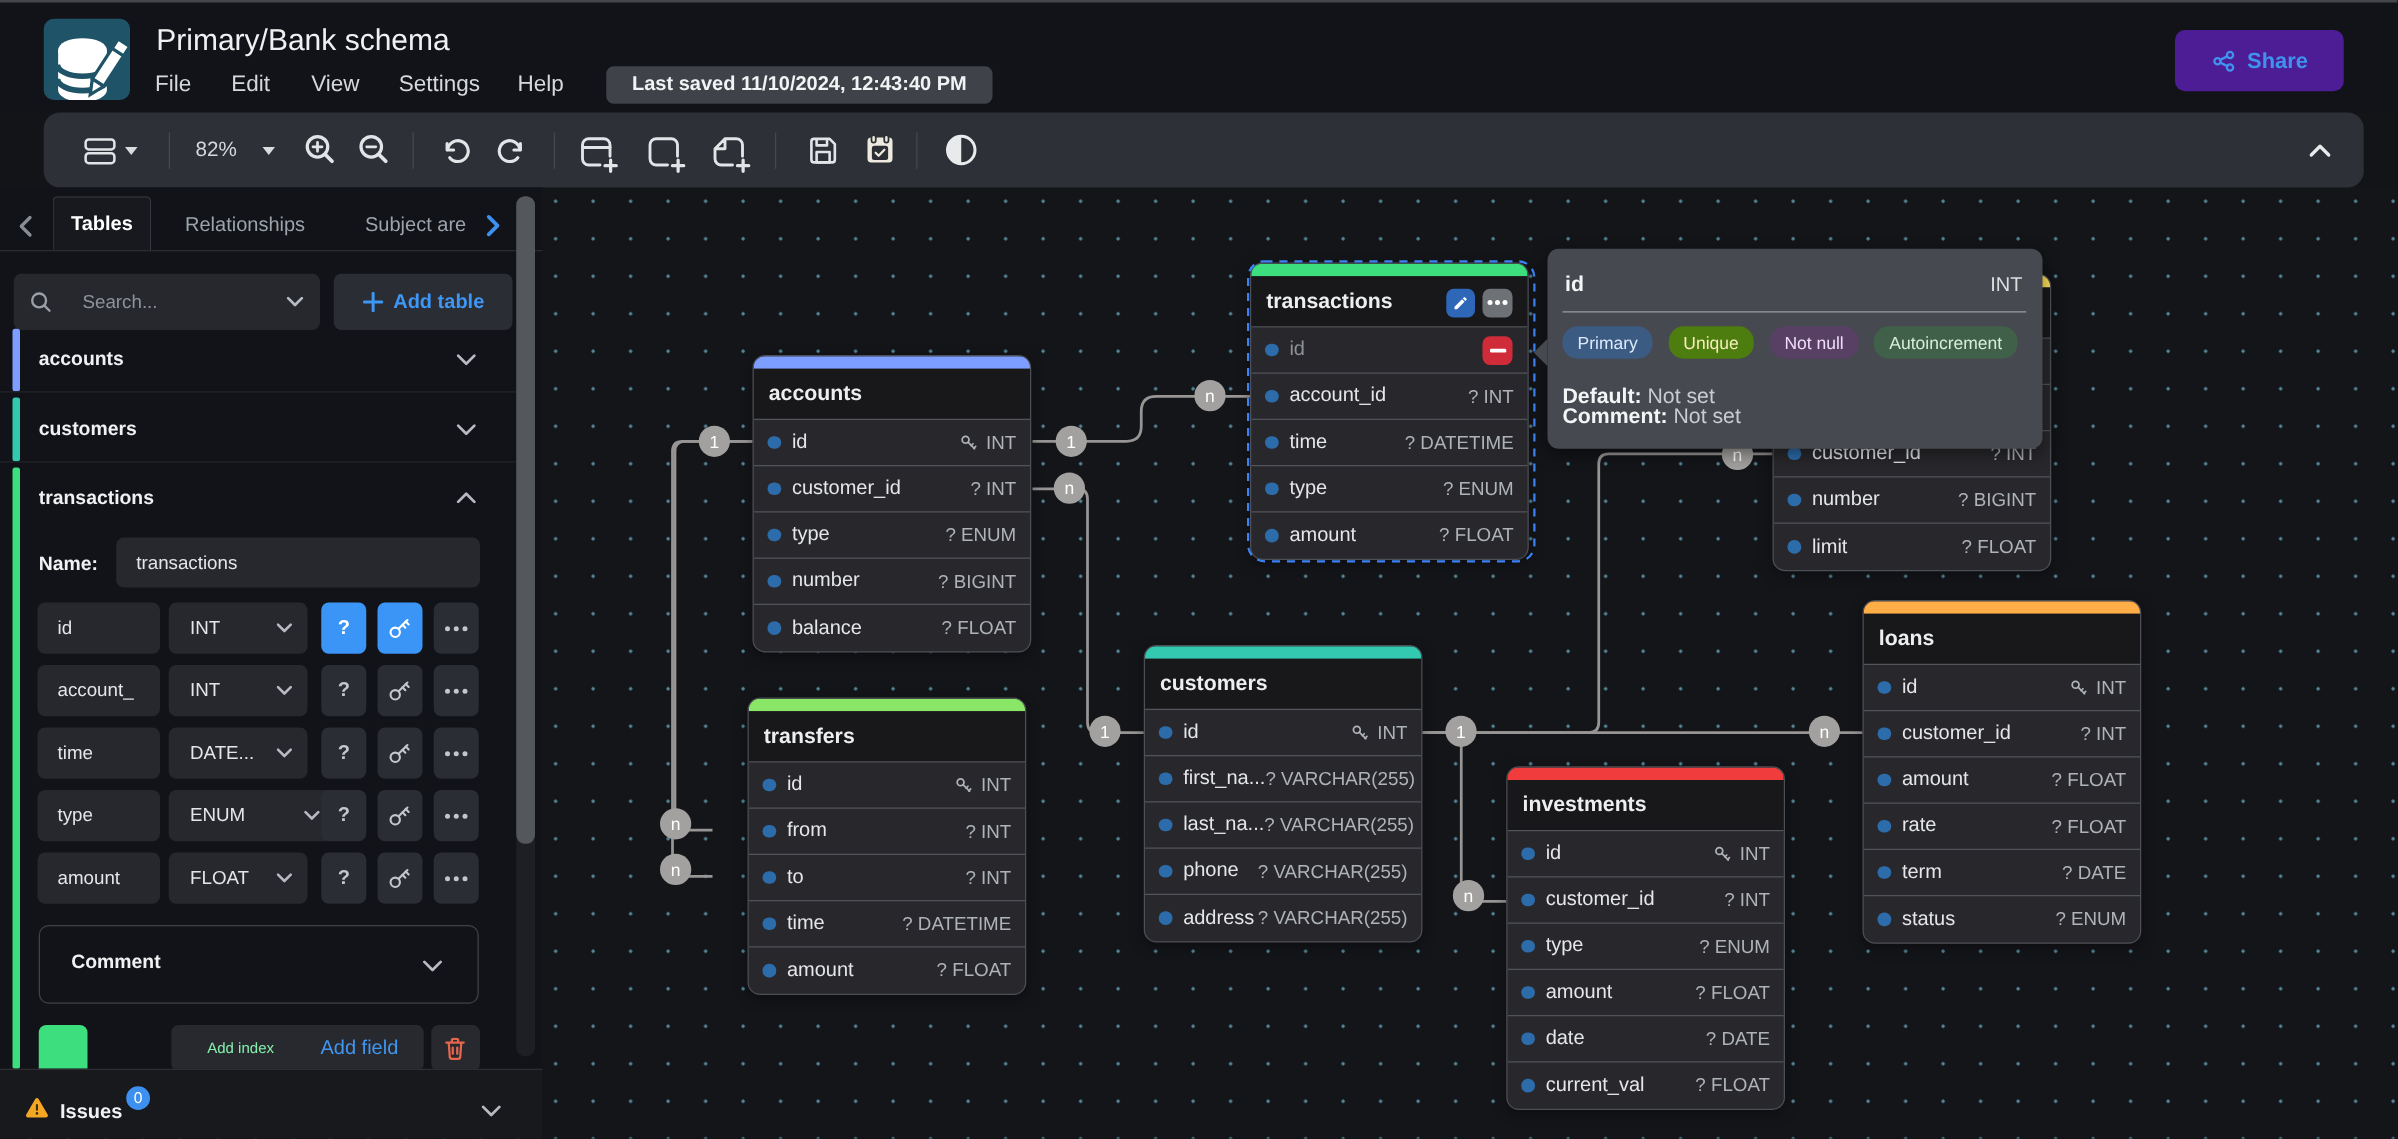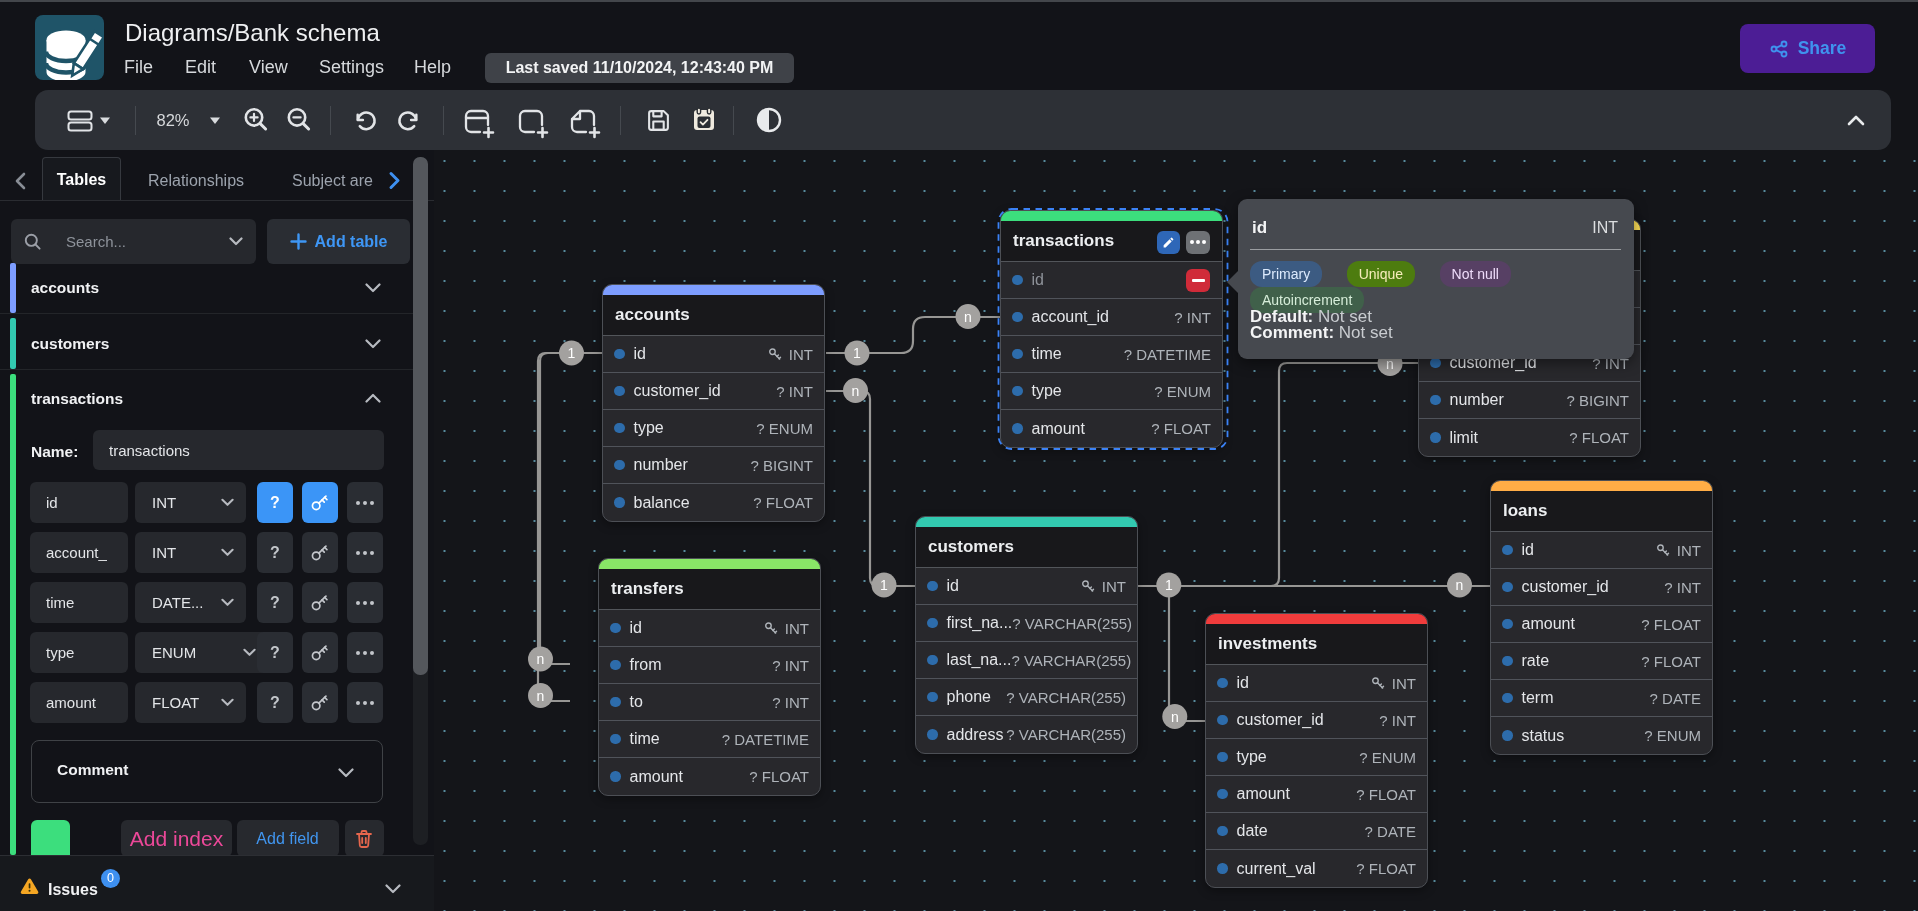--- a/index.html
+++ b/index.html
@@ -38,21 +38,21 @@
 
 
 
 
 #sidebar { position:absolute; left:0; top:150px; width:434px; height:761px; background:#121318; z-index:5; }
 #issues { position:absolute; left:0; top:705px; width:434px; height:56px; background:#17191d; border-top:1px solid #2c2e33; }
 
 
 #popup { position:absolute; left:1238px; top:199px; width:396px; height:160px; background:#46494f; border-radius:9px; z-index:10; box-shadow:0 4px 14px rgba(0,0,0,.45); }
 #popup:before { content:""; position:absolute; left:-11px; top:72px; border:11px solid transparent; border-right-color:#46494f; border-left:none; }
-.tag { display:inline-block; height:26px; line-height:26px; border-radius:12px; padding:0 12px; font-size:14px; margin-right:20px; }
+.tag { display:inline-block; height:26px; line-height:26px; border-radius:12px; padding:0 12px; font-size:14px; margin-right:8px; }
 .hd { width:4px; height:4px; border-radius:50%; background:#fff; display:inline-block; }
 .keyi { margin-right:1px; }
 
 
 .tabtxt { position:absolute; top:21px; font-size:16px; color:#9ca3ad; }
 #tababox { position:absolute; left:42px; top:7px; width:79px; height:44px; background:#17191e; border:1px solid #36393f; border-bottom:none; border-radius:4px 4px 0 0; }
 #tabline { position:absolute; left:0; top:50px; width:434px; height:1px; background:#2a2c31; }
 .srow-name { font-weight:bold; font-size:15.5px; color:#f0f1f3; }
 .chev { stroke:#b7bac0; stroke-width:2.2; fill:none; stroke-linecap:round; stroke-linejoin:round; }
 .sstrip { position:absolute; left:9.5px; width:6px; border-radius:2px; }
@@ -226,21 +226,21 @@
         <path d="M11.5 25v32c0 5.2 8.7 9.5 19.5 9.5S50.5 62.2 50.5 57V25" fill="#fff"></path>
         <path d="M11 36.5c0 5.2 9 9.5 20 9.5s20-4.3 20-9.5" stroke="#1f5468" stroke-width="4.5" fill="none"></path>
         <path d="M11 48c0 5.2 9 9.5 20 9.5s20-4.3 20-9.5" stroke="#1f5468" stroke-width="4.5" fill="none"></path>
         <g transform="rotate(33 50 41)">
           <rect x="44.5" y="15" width="11" height="38" fill="#fff" stroke="#1f5468" stroke-width="2.6"></rect>
           <path d="M44.5 53h11L50 64.5z" fill="#fff" stroke="#1f5468" stroke-width="2.6"></path>
           <line x1="44.5" y1="24" x2="55.5" y2="24" stroke="#1f5468" stroke-width="2.6"></line>
         </g>
       </svg>
     </div>
-    <div id="title">Diagrams/Bank schema</div>
+    <div id="title">Primary/Bank schema</div>
     <div class="menuitem" style="left:124px;">File</div>
     <div class="menuitem" style="left:185px;">Edit</div>
     <div class="menuitem" style="left:249px;">View</div>
     <div class="menuitem" style="left:319px;">Settings</div>
     <div class="menuitem" style="left:414px;">Help</div>
     <div id="lastsaved">Last saved 11/10/2024, 12:43:40 PM</div>
     <div id="sharebtn"><svg width="20" height="20" viewBox="0 0 24 24" fill="none" stroke="#3f93ee" stroke-width="2.2" stroke-linecap="round">
           <circle cx="6" cy="12" r="3"></circle>
           <circle cx="18" cy="6" r="3"></circle>
           <circle cx="18" cy="18" r="3"></circle>
@@ -484,21 +484,21 @@
       </div>
 
     <div class="abs" style="left:31px; top:590px; width:352px; height:63px; border:1px solid #3f4246; border-radius:8px;">
       <span style="position:absolute; left:25px; top:20px; font-size:15.5px; font-weight:bold; color:#f0f1f3;">Comment</span>
       <svg class="chev" style="position:absolute; right:28px; top:27px;" width="16" height="10" viewBox="0 0 16 10">
           <path d="M1.5 1.5L8 8l6.5-6.5"></path>
         </svg>
     </div>
 
     <div class="abs" style="left:31px; top:670px; width:39px; height:35px; background:#3cde7d; border-radius:6px 6px 0 0;"></div>
-    <div class="abs" style="left:121px; top:670px; width:111px; height:37px; background:#27292e; border-radius:6px; text-align:center; line-height:37px; color:#ec4899; font-size:21px;">Add index</div>
+    <div class="abs" style="left:137px; top:670px; width:111px; height:37px; background:#27292e; border-radius:6px; text-align:center; line-height:37px; color:#86efac; font-size:12px;">Add index</div>
     <div class="abs" style="left:236.5px; top:670px; width:102px; height:37px; background:#27292e; border-radius:6px; text-align:center; line-height:37px; color:#4196f0; font-size:16px;">Add field</div>
     <div class="abs" style="left:344.5px; top:670px; width:39px; height:37px; background:#27292e; border-radius:6px; display:flex; align-items:center; justify-content:center;">
       <svg width="16" height="18" viewBox="0 0 16 18" fill="none" stroke="#e5664d" stroke-width="1.8" stroke-linecap="round">
           <path d="M1 4h14M5.5 4V2.2A1.2 1.2 0 0 1 6.7 1h2.6a1.2 1.2 0 0 1 1.2 1.2V4M3 4l.8 11.3A1.8 1.8 0 0 0 5.6 17h4.8a1.8 1.8 0 0 0 1.8-1.7L13 4M6.2 8v5M9.8 8v5"></path>
         </svg>
     </div>
 
     <div class="abs" style="left:413px; top:7px; width:14.5px; height:688px; background:#1d1f23; border-radius:7px;"></div>
     <div class="abs" style="left:413px; top:7px; width:14.5px; height:518px; background:#54575c; border-radius:7px;"></div>
 

